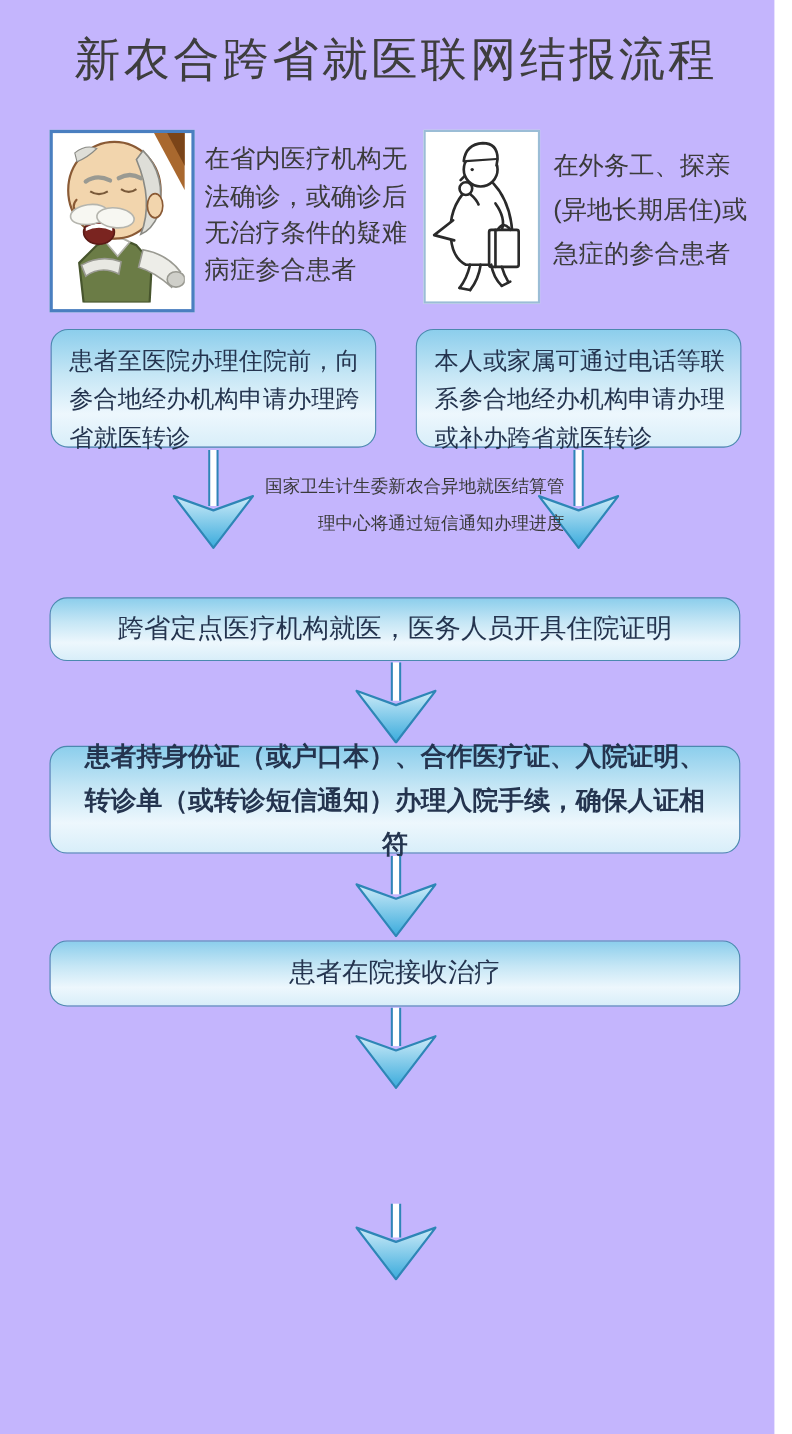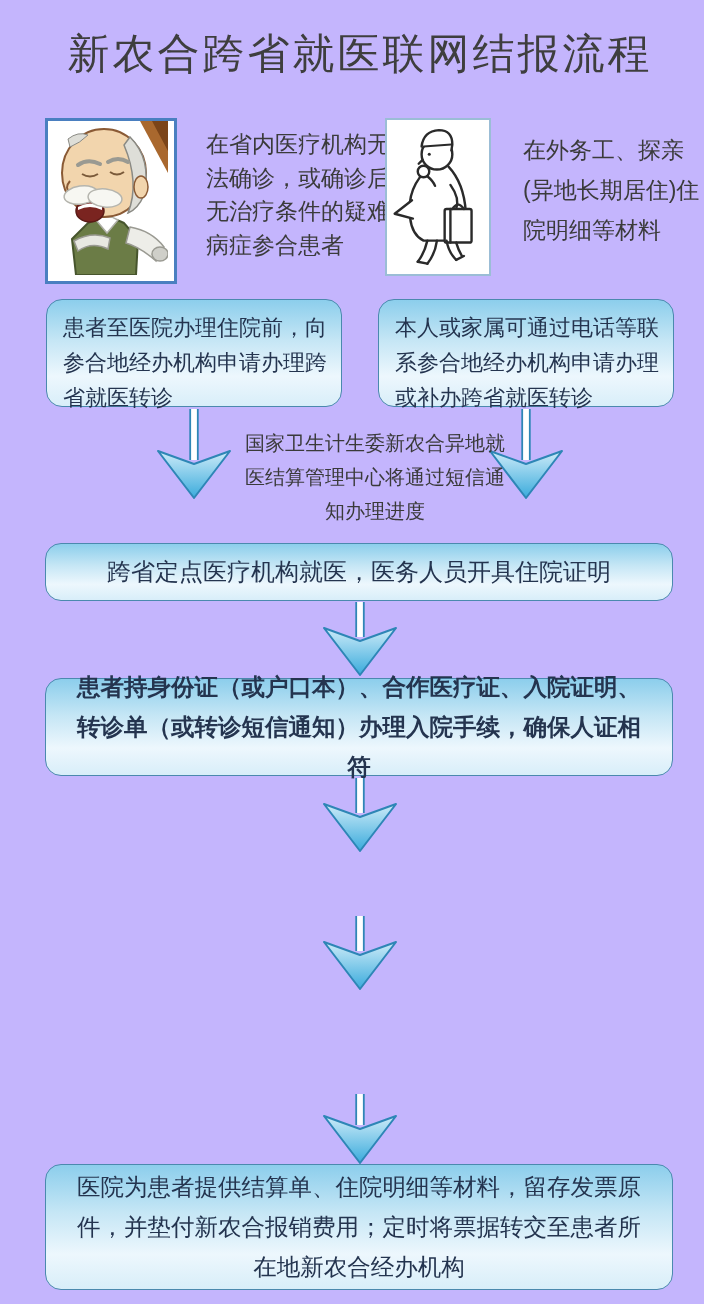--- a/index.html
+++ b/index.html
@@ -27,21 +27,20 @@
     border:3px solid #4a7fc0;
   }
   .illus-right{
     left:385px;top:118px;width:102px;height:154px;
     border:2px solid #9bbdd6;
   }
   .intro-text{
     position:absolute;
     color:#3b3b3b;
     text-align:left;
-    margin-left:20px;
   }
   .intro-text.left{
     left:186px;top:128px;width:196px;
     font-size:23px;line-height:33.5px;
   }
   .intro-text.right{
     left:503px;top:130px;width:190px;
     font-size:23px;line-height:40px;
   }
   .bbox{
@@ -55,22 +54,22 @@
   .branch{
     top:299px;width:296px;height:108px;
     padding:10px 14px 0 16px;
     font-size:22px;line-height:35px;
     text-align:left;
   }
   .branch.left{left:46px;}
   .branch.right{left:378px;}
   .notice{
     position:absolute;left:237px;top:426px;width:276px;
-    font-size:20px;line-height:34px;color:#3a3a3a;
-    text-align:center;
+    font-size:16px;line-height:34px;color:#3a3a3a;
+    text-align:right;
   }
   .step{
     left:45px;width:628px;
     display:flex;align-items:center;justify-content:center;
     text-align:center;
     font-size:23.5px;line-height:40px;
     padding:0 26px;
   }
   .step.one-line{font-size:24px;}
   .arrow{position:absolute;width:74px;}
@@ -150,21 +149,21 @@
         <path d="M42,124 Q39,137 32,146"></path>
         <path d="M52,124 Q50,138 42,148"></path>
         <path d="M32,146 L42,148"></path>
         <path d="M62,124 Q64,136 72,144"></path>
         <path d="M72,126 Q74,133 78,140"></path>
         <path d="M72,144 L80,140"></path>
       </g>
     </svg>
   </div>
 
-  <div class="intro-text right">在外务工、探亲(异地长期居住)住院明细等材料</div>
+  <div class="intro-text right">在外务工、探亲(异地长期居住)或急症的参合患者</div>
 
   <div class="bbox branch right">本人或家属可通过电话等联系参合地经办机构申请办理或补办跨省就医转诊</div>
   <div class="bbox branch left">患者至医院办理住院前，向参合地经办机构申请办理跨省就医转诊</div>
 
   <div class="arrow" style="left:157px;top:409px;"><svg width="74" height="90" viewBox="0 0 74 90">
         <polygon points="1,42 37,55 73,42 37,89" fill="url(#agrad)" stroke="#2e86b6" stroke-width="2" stroke-linejoin="round"></polygon>
         <rect x="34" y="0" width="6" height="51" fill="#ffffff"></rect>
         <path d="M33.2,0 V51 M40.8,0 V51" stroke="#2e86b6" stroke-width="1.8" fill="none"></path>
       </svg></div>
   <div class="arrow" style="left:489px;top:409px;"><svg width="74" height="90" viewBox="0 0 74 90">
@@ -182,27 +181,27 @@
         <path d="M33.2,0 V35 M40.8,0 V35" stroke="#2e86b6" stroke-width="1.8" fill="none"></path>
       </svg></div>
 
   <div class="bbox step s2">患者持身份证（或户口本）、合作医疗证、入院证明、转诊单（或转诊短信通知）办理入院手续，确保人证相符</div>
   <div class="arrow" style="left:323px;top:778px;"><svg width="74" height="74" viewBox="0 0 74 74">
         <polygon points="1,26 37,39 73,26 37,73" fill="url(#agrad)" stroke="#2e86b6" stroke-width="2" stroke-linejoin="round"></polygon>
         <rect x="34" y="0" width="6" height="35" fill="#ffffff"></rect>
         <path d="M33.2,0 V35 M40.8,0 V35" stroke="#2e86b6" stroke-width="1.8" fill="none"></path>
       </svg></div>
 
+  <div class="bbox step one-line s3">患者在院接收治疗</div>
   <div class="arrow" style="left:323px;top:916px;"><svg width="74" height="74" viewBox="0 0 74 74">
         <polygon points="1,26 37,39 73,26 37,73" fill="url(#agrad)" stroke="#2e86b6" stroke-width="2" stroke-linejoin="round"></polygon>
         <rect x="34" y="0" width="6" height="35" fill="#ffffff"></rect>
         <path d="M33.2,0 V35 M40.8,0 V35" stroke="#2e86b6" stroke-width="1.8" fill="none"></path>
       </svg></div>
 
   <div class="arrow" style="left:323px;top:1094px;"><svg width="74" height="70" viewBox="0 0 74 70">
         <polygon points="1,22 37,35 73,22 37,69" fill="url(#agrad)" stroke="#2e86b6" stroke-width="2" stroke-linejoin="round"></polygon>
         <rect x="34" y="0" width="6" height="31" fill="#ffffff"></rect>
         <path d="M33.2,0 V31 M40.8,0 V31" stroke="#2e86b6" stroke-width="1.8" fill="none"></path>
       </svg></div>
 
-  <div class="bbox step s5">医院为患者提供结算单、住院明细等材料，留存发票原件，并垫付新农合报销费用；定时将票据转交至患者所在地新农合经办机构</div>
 
 </div>
 
 </body></html>

